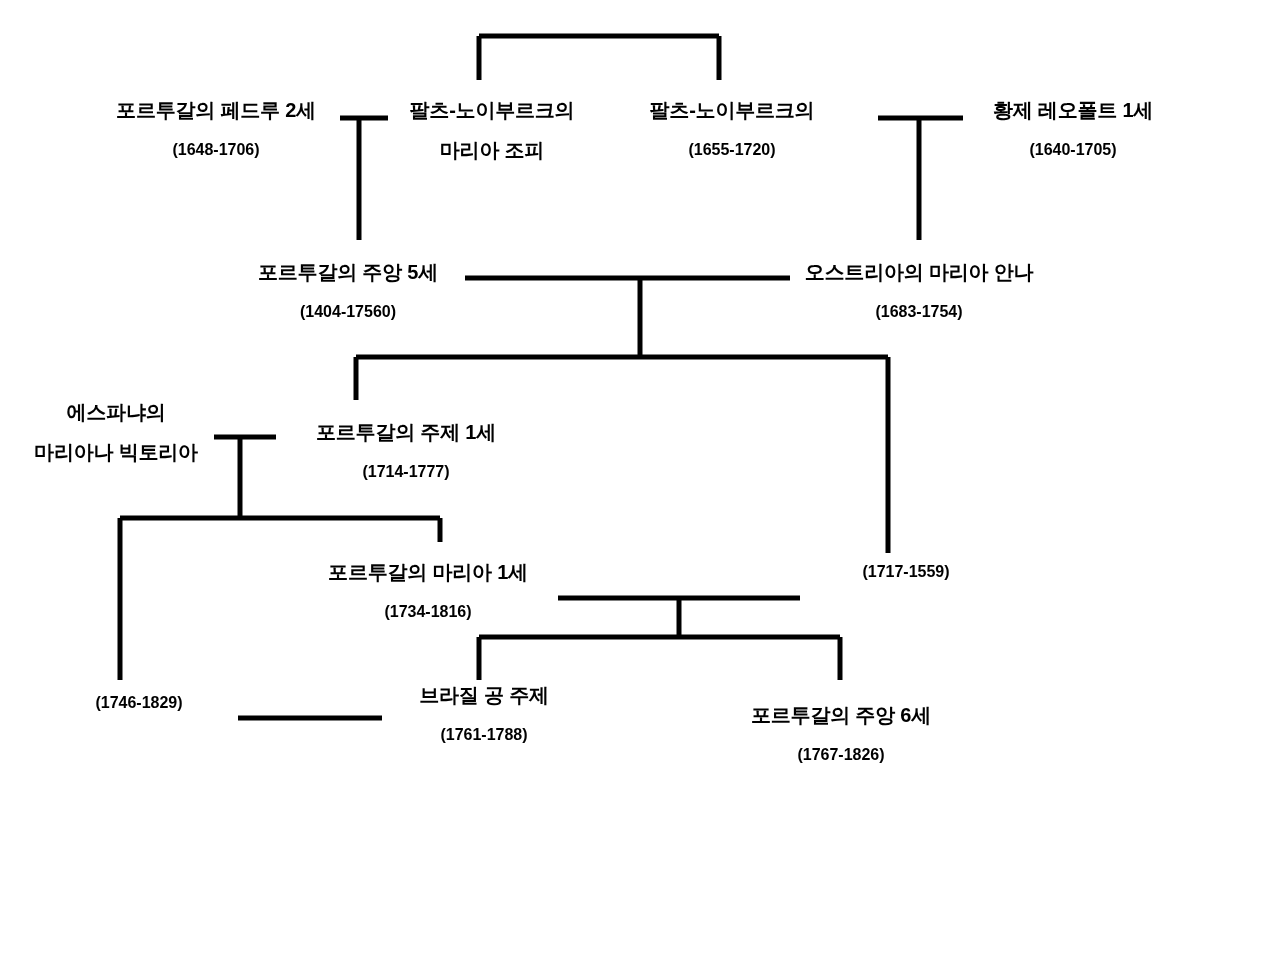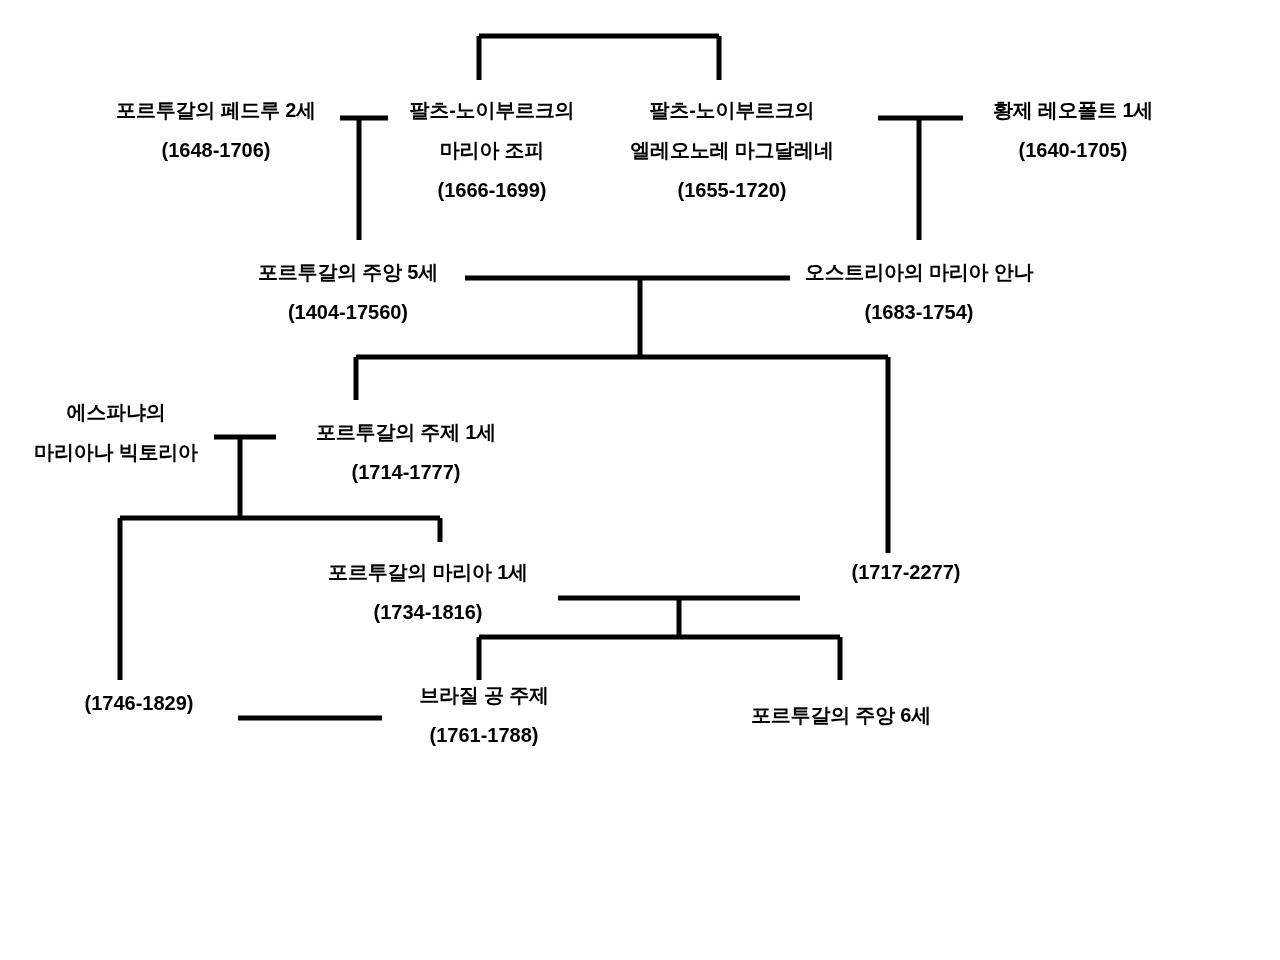--- a/index.html
+++ b/index.html
@@ -34,21 +34,21 @@
     white-space: nowrap;
     transform: translateX(-50%);
   }
   .person .pname {
     display: block;
     font-size: 20px;
     letter-spacing: -0.2px;
   }
   .person .pdates {
     display: block;
-    font-size: 20px;
+    font-size: 16px;
     letter-spacing: 0px;
   }
 </style>
 </head>
 <body>
 
 <div id="tree-canvas">
 
   <svg id="tree-svg" viewBox="0 0 1280 960" xmlns="http://www.w3.org/2000/svg">
     <g id="lines-group" stroke="#000000" stroke-width="5" stroke-linecap="butt" fill="none">
@@ -79,25 +79,23 @@
   </svg>
 
   <div id="people-layer">
       <div class="person" style="left: 216px; top: 90px;">
         <span class="pname">포르투갈의 페드루 2세</span>
         <span class="pdates">(1648-1706)</span>
       </div>
       <div class="person" style="left: 492px; top: 90px;">
         <span class="pname">팔츠-노이부르크의</span>
         <span class="pname">마리아 조피</span>
-        <span class="pdates">(1666-1699)</span>
       </div>
       <div class="person" style="left: 732px; top: 90px;">
         <span class="pname">팔츠-노이부르크의</span>
-        <span class="pname">엘레오노레 마그달레네</span>
         <span class="pdates">(1655-1720)</span>
       </div>
       <div class="person" style="left: 1073px; top: 90px;">
         <span class="pname">황제 레오폴트 1세</span>
         <span class="pdates">(1640-1705)</span>
       </div>
       <div class="person" style="left: 348px; top: 252px;">
         <span class="pname">포르투갈의 주앙 5세</span>
         <span class="pdates">(1404-17560)</span>
       </div>
@@ -111,27 +109,28 @@
       </div>
       <div class="person" style="left: 406px; top: 412px;">
         <span class="pname">포르투갈의 주제 1세</span>
         <span class="pdates">(1714-1777)</span>
       </div>
       <div class="person" style="left: 428px; top: 552px;">
         <span class="pname">포르투갈의 마리아 1세</span>
         <span class="pdates">(1734-1816)</span>
       </div>
       <div class="person" style="left: 906px; top: 552px;">
-        <span class="pdates">(1717-2277)</span>
+        <span class="pdates">(1717-1559)</span>
       </div>
       <div class="person" style="left: 139px; top: 683px;">
         <span class="pdates">(1746-1829)</span>
       </div>
       <div class="person" style="left: 484px; top: 675px;">
         <span class="pname">브라질 공 주제</span>
         <span class="pdates">(1761-1788)</span>
       </div>
       <div class="person" style="left: 841px; top: 695px;">
         <span class="pname">포르투갈의 주앙 6세</span>
+        <span class="pdates">(1767-1826)</span>
       </div>
     </div>
 
 </div>
 
 </body></html>

